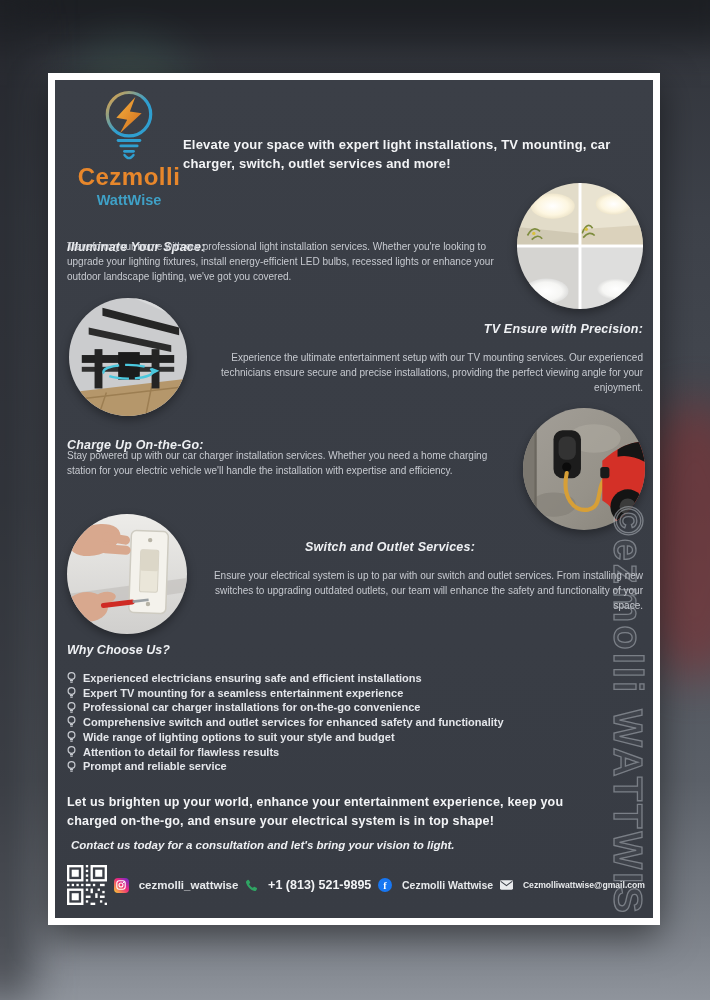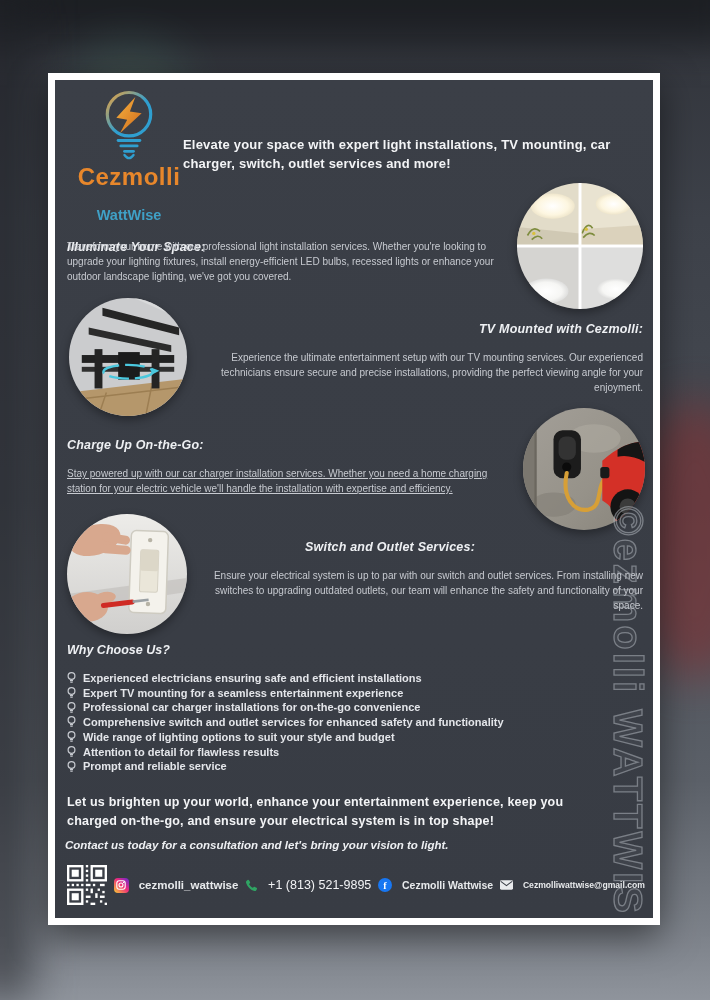--- a/index.html
+++ b/index.html
@@ -17,59 +17,59 @@
   .blob-dark-left { left:-28px; top:0; width:60px; height:1000px; background:#1d1f24; opacity:.6; border-radius:0; }
 
   .flyer { position:absolute; left:48px; top:73px; width:612px; height:852px;
     background:#ffffff; padding:7px; box-shadow:0 12px 34px rgba(0,0,0,.5); }
   .flyer-inner { position:relative; width:598px; height:838px; background:linear-gradient(180deg,#3b3f47,#383c44); overflow:hidden; }
 
   
   .logo { position:absolute; left:10px; top:8px; width:128px; text-align:center; }
   .logo .bulb { display:block; margin:0 auto; }
   .brand-name { font-size:24px; font-weight:bold; color:#e8872b; letter-spacing:.5px; line-height:1.05; }
-  .brand-tag  { font-size:14.5px; font-weight:bold; color:#3fa0c6; margin-top:18px; }
+  .brand-tag  { font-size:14.5px; font-weight:bold; color:#3fa0c6; margin-top:3px; }
 
   .headline { position:absolute; left:128px; top:56px; width:466px;
     font-size:13px; font-weight:bold; color:#f3f4f6; line-height:1.45; letter-spacing:.2px; }
 
   .sec-heading { position:absolute; font-size:12.5px; font-weight:bold; font-style:italic; color:#eef0f3; letter-spacing:.2px; }
   .sec-body { position:absolute; font-size:10px; color:#c7cad0; line-height:1.5; }
 
   .h-1 { left:12px; top:131px;margin-top:29px; }
   .b-1 { left:12px; top:159px; width:452px; }
   .h-2 { left:250px; top:242px; width:338px; text-align:right; }
   .b-2 { left:162px; top:270px; width:426px; text-align:right; }
   .h-3 { left:12px; top:358px; }
-  .b-3 { left:12px; top:386px; width:452px;text-decoration:underline; }
+  .b-3 { left:12px; top:368px; width:452px; }
   .h-4 { left:250px; top:460px; width:338px; }
   .b-4 { left:152px; top:488px; width:436px; text-align:right; }
 
   .photo { position:absolute; border-radius:50%; overflow:hidden; box-shadow:0 4px 10px rgba(0,0,0,.35); }
   .photo svg { display:block; width:100%; height:100%; }
   .ph-1 { left:462px; top:103px; width:126px; height:126px; }
   .ph-2 { left:14px;  top:218px; width:118px; height:118px; }
   .ph-3 { left:468px; top:328px; width:122px; height:122px; }
   .ph-4 { left:12px;  top:434px; width:120px; height:120px; }
 
   .why-heading { position:absolute; left:12px; top:563px; font-size:12.5px; font-weight:bold; font-style:italic; color:#eef0f3; }
   .why-list { position:absolute; left:12px; top:591px; list-style:none; }
   .why-list li { display:flex; align-items:center; gap:7px; font-size:11px; font-weight:bold; color:#e4e6ea; line-height:14.7px; }
   .why-list .bullet-ic { flex:0 0 auto; display:inline-flex; }
 
   .closing { position:absolute; left:12px; top:713px; width:520px;
     font-size:12.5px; font-weight:bold; color:#f3f4f6; line-height:1.55; letter-spacing:.2px; }
-  .contact-line { position:absolute; left:10px; top:759px; width:540px;
+  .contact-line { position:absolute; left:16px; top:759px; width:540px;
     font-size:11.5px; font-weight:bold; font-style:italic; color:#eef0f3; }
 
   .footer { position:absolute; left:12px; top:782px; width:578px; height:46px;
     display:flex; align-items:center; justify-content:space-between; }
   .f-item { display:flex; align-items:center; gap:10px; }
   .f-insta-label { font-size:11.5px; font-weight:bold; color:#e8eaec; }
-  .f-phone-label { font-size:12.5px; font-weight:normal; color:#f2f3f5; }
+  .f-phone-label { font-size:12.5px; font-weight:bold; color:#f2f3f5; }
   .f-fb-label    { font-size:10.5px; font-weight:bold; color:#e8eaec; }
   .f-mail-label  { font-size:8.6px;  font-weight:bold; color:#e8eaec; }
 
   .ig-badge { width:15px; height:15px; border-radius:4px;
     background:linear-gradient(45deg,#f9ce34 0%,#ee2a7b 55%,#6228d7 100%);
     display:flex; align-items:center; justify-content:center; }
   .fb-badge { width:14px; height:14px; border-radius:50%; background:#1877f2;
     color:#fff; font-weight:bold; font-size:10px; display:flex; align-items:center; justify-content:center; font-family:"Liberation Serif",serif; }
 
   .watermark { position:absolute; left:595px; top:426px; white-space:nowrap;
@@ -145,21 +145,21 @@
           <ellipse cx="94" cy="101" rx="18" ry="10" fill="url(#glow2)"></ellipse>
           <path d="M10 50 q5 -10 12 -4 M14 54 q6 -6 10 -1" stroke="#7e8c3e" stroke-width="1.6" fill="none"></path>
           <circle cx="16" cy="48" r="1.6" fill="#d9c13c"></circle>
           <path d="M62 48 q5 -12 10 -5 M63 52 q6 -7 11 -2" stroke="#7e8c3e" stroke-width="1.6" fill="none"></path>
           <circle cx="66" cy="44" r="1.6" fill="#d9c13c"></circle>
           <rect x="58.6" y="0" width="2.8" height="120" fill="#ffffff"></rect>
           <rect x="0" y="58.6" width="120" height="2.8" fill="#ffffff"></rect>
         </svg>
       </div>
 
-      <div class="sec-heading h-2">TV Mounted with Cezmolli:</div>
+      <div class="sec-heading h-2">TV Ensure with Precision:</div>
       <div class="sec-body b-2">Experience the ultimate entertainment setup with our TV mounting services. Our experienced technicians ensure secure and precise installations, providing the perfect viewing angle for your enjoyment.</div>
 
       <div class="photo ph-2">
         <svg viewBox="0 0 120 120">
           <rect x="0" y="0" width="120" height="120" fill="#cbccce"></rect>
           <polygon points="66,0 120,24 120,0" fill="#d8d9da"></polygon>
           <polygon points="0,96 120,82 120,120 0,120" fill="#b5976b"></polygon>
           <path d="M0,104 L120,90 M30,120 L38,96 M78,120 L84,90" stroke="#9c7e52" stroke-width="1.5"></path>
           <polygon points="34,10 112,30 112,38 34,18" fill="#262626"></polygon>
           <polygon points="20,30 104,48 104,55 20,37" fill="#2c2c2c"></polygon>

